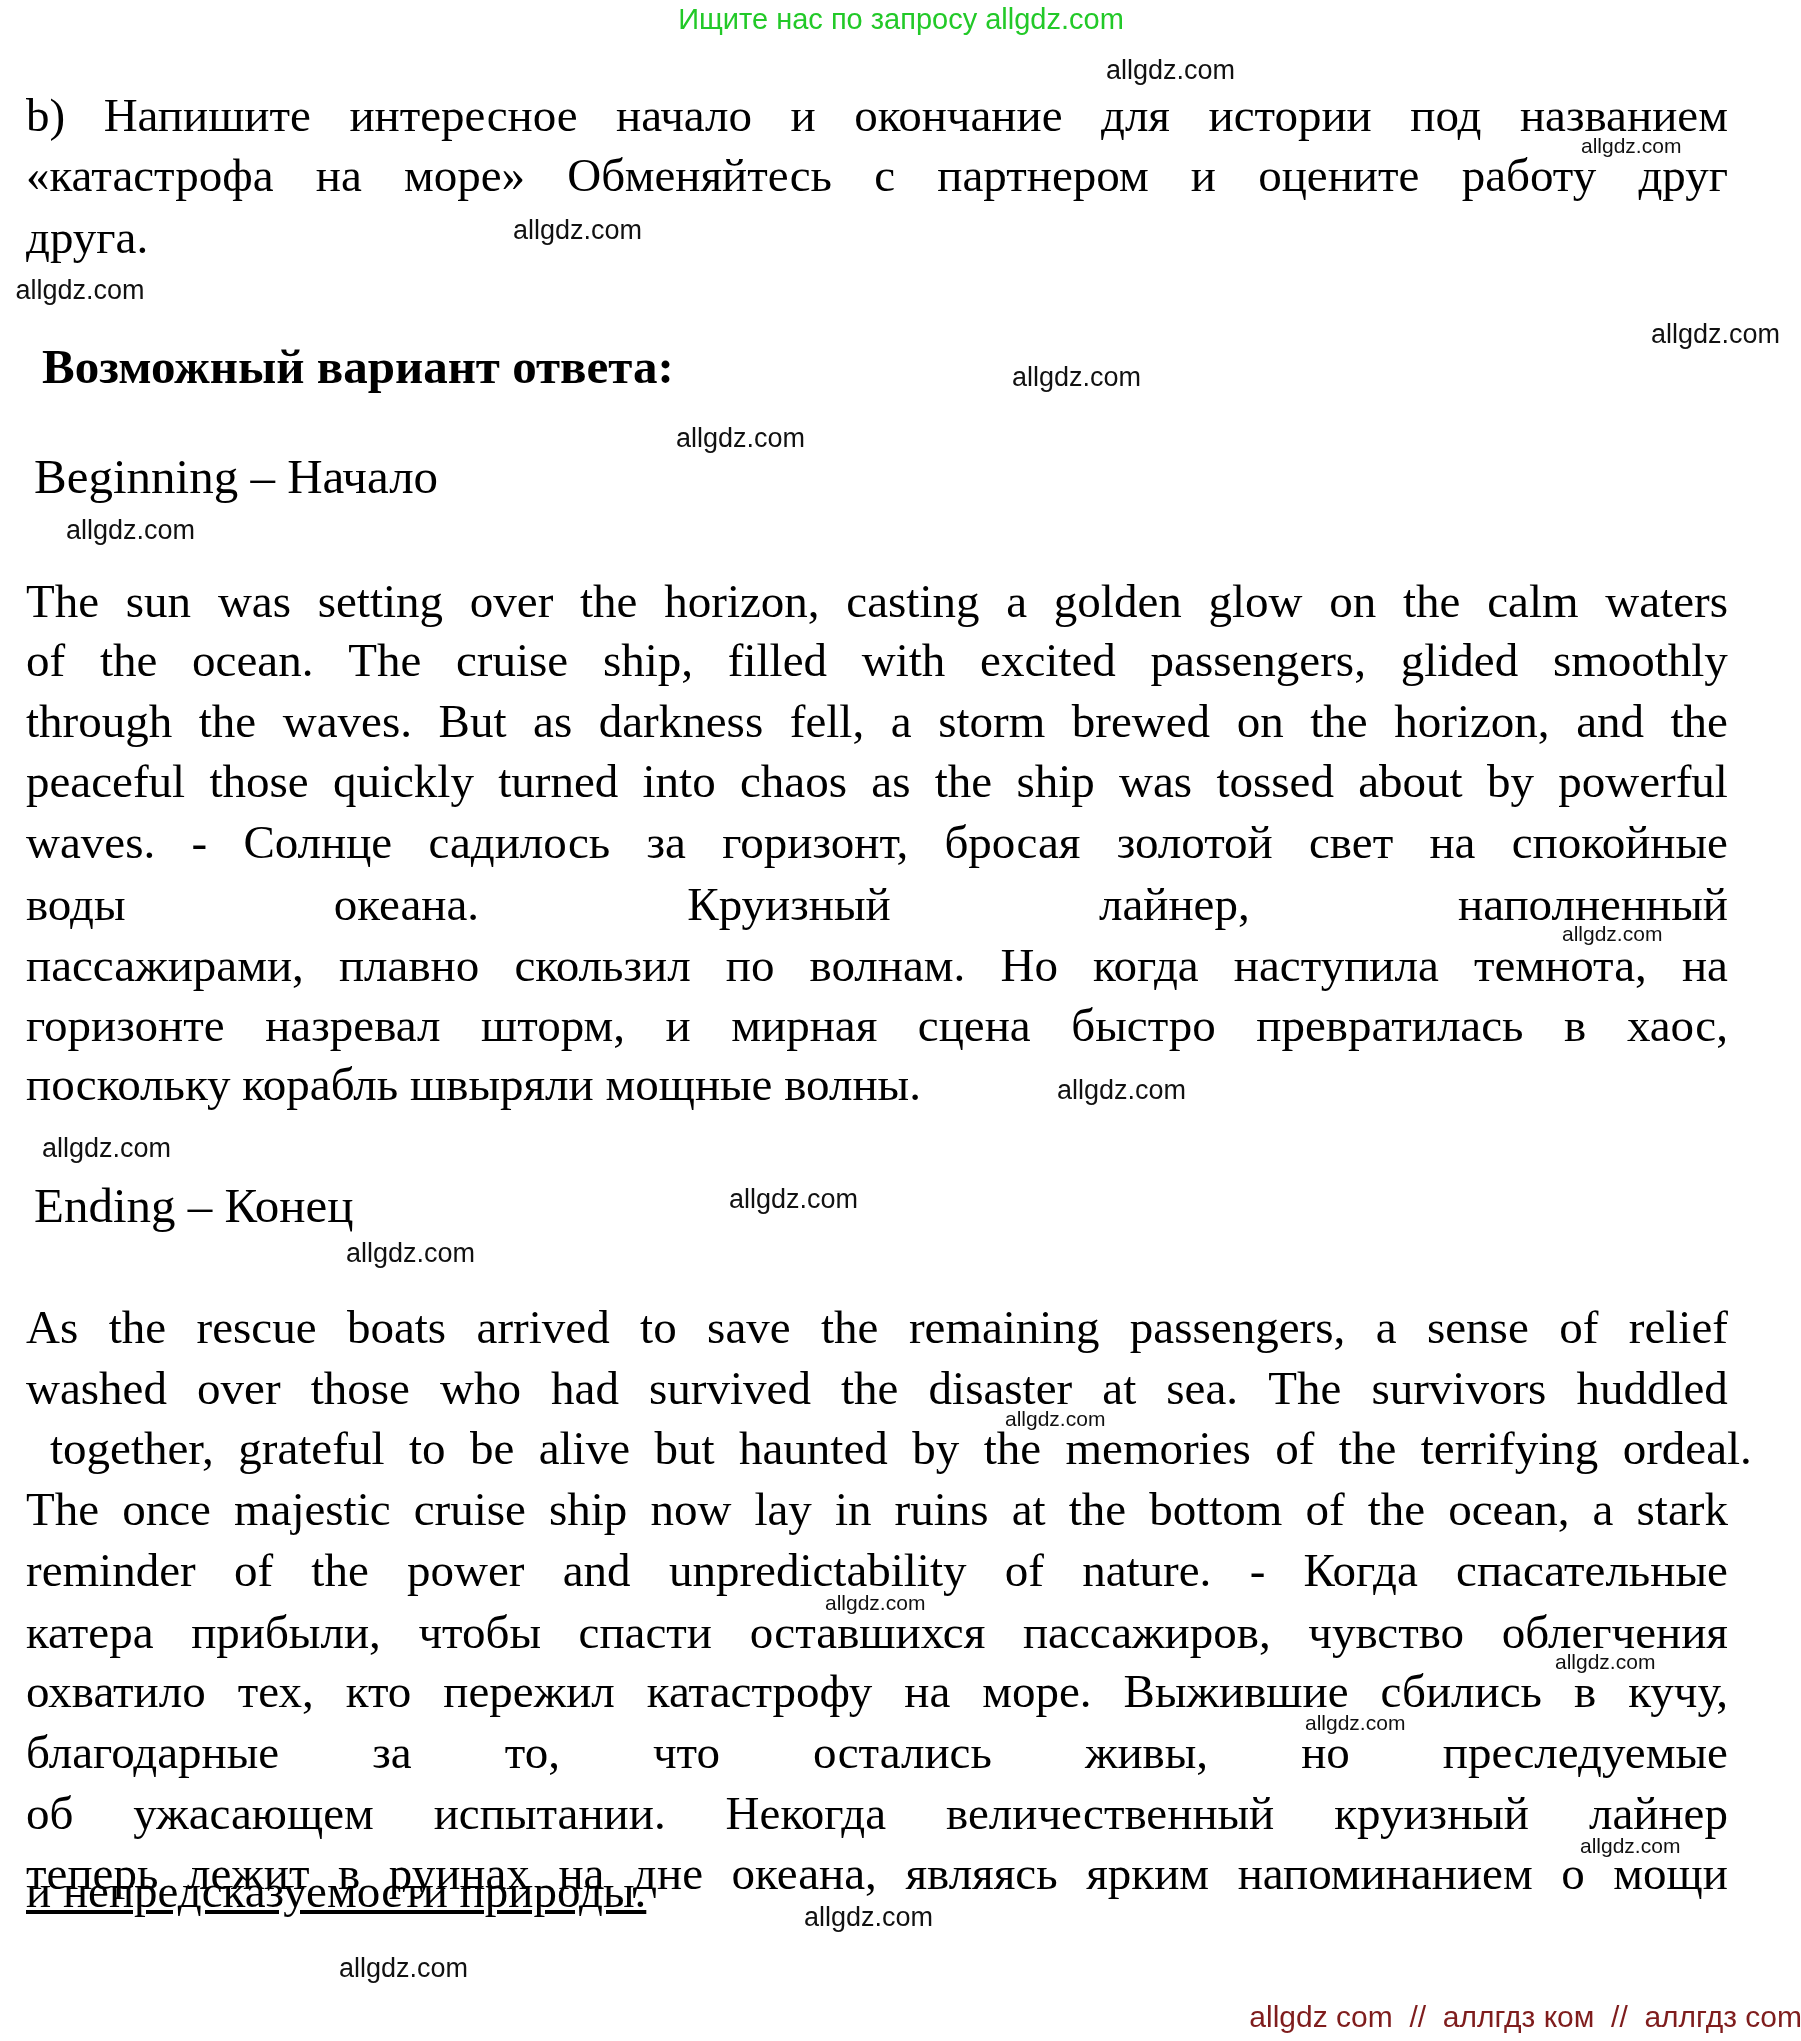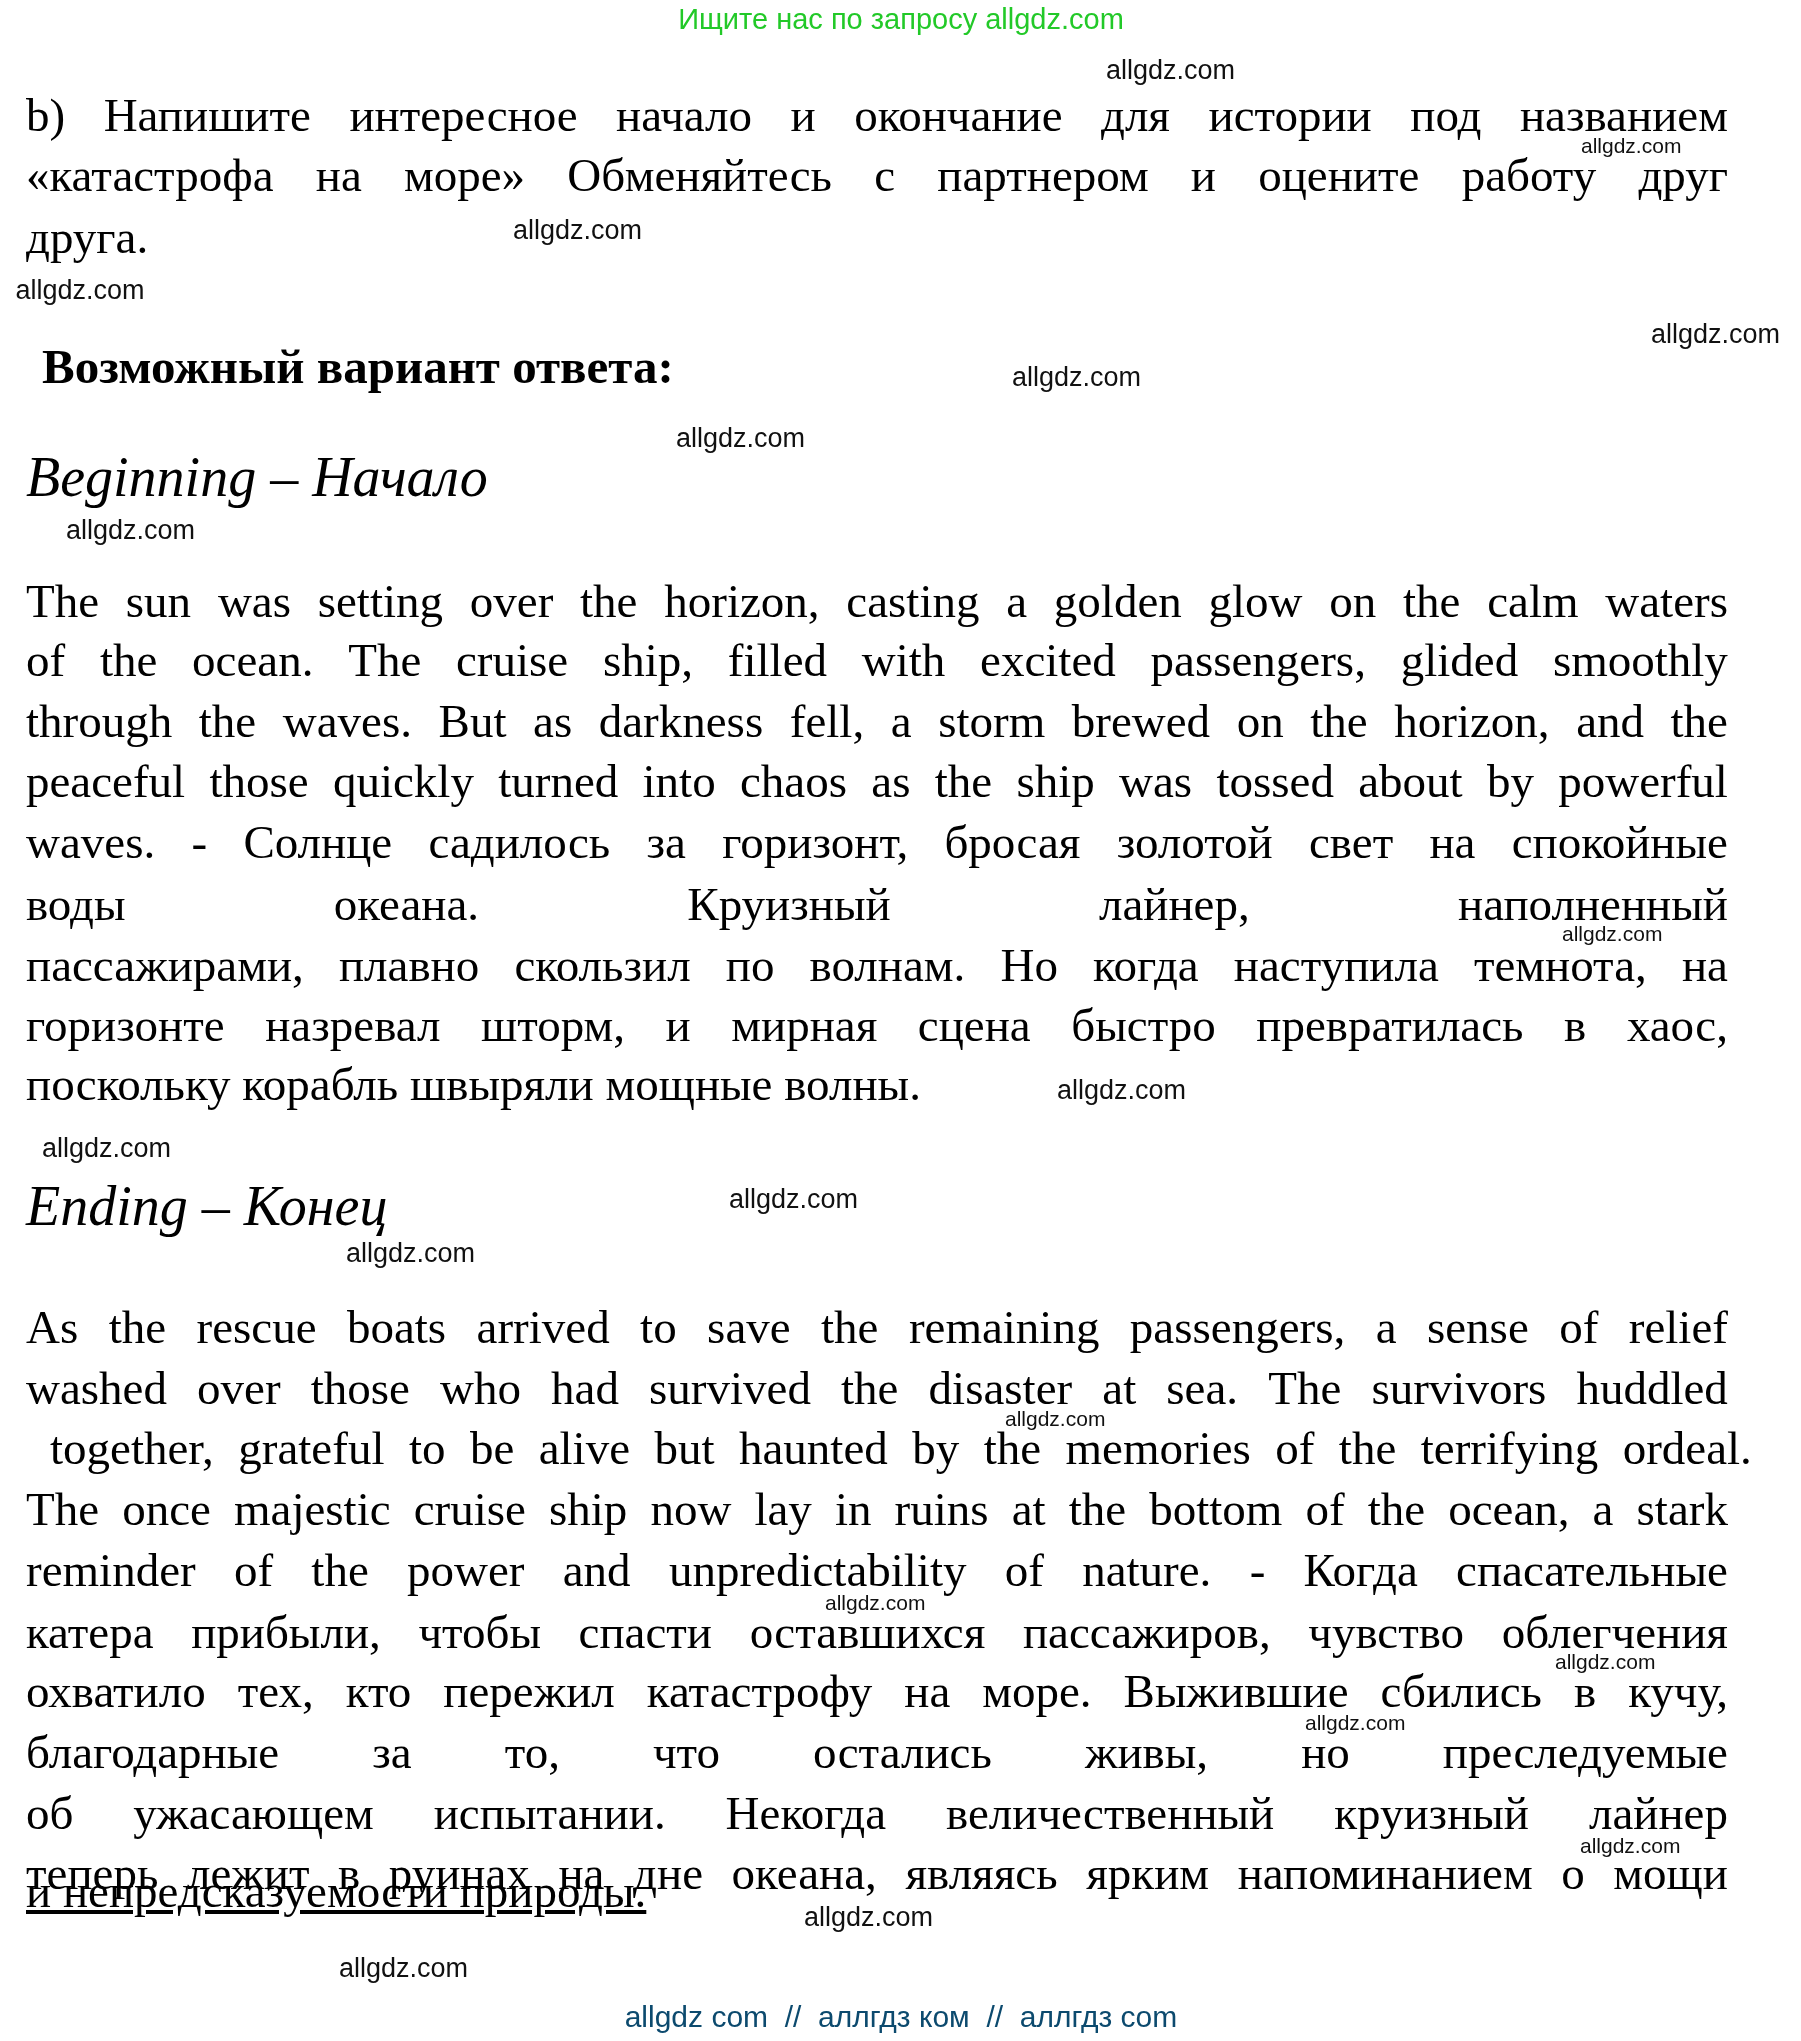--- a/index.html
+++ b/index.html
@@ -1,29 +1,29 @@
 <!DOCTYPE html>
 <html style="font-size:14.5px"><head>
 <meta charset="utf-8">
 <style>
   html, body { margin:0; padding:0; background:#ffffff; }
   body { width:1802px; height:2042px; position:relative; overflow:hidden; }
   .abs { position:absolute; white-space:nowrap; }
   .serif { font-family:"Liberation Serif", "DejaVu Serif", serif; color:#000; }
   .sans { font-family:"Liberation Sans", "DejaVu Sans", sans-serif; }
   .header { left:0; width:1802px; top:1.8px; text-align:center; font-size:29px; line-height:34px; color:#22c928; }
-  .footer { left:0; width:1802px; top:1999px; text-align:center; font-size:30px; line-height:36px; color:#0c4a6e; }
+  .footer { left:0; width:1802px; top:1999px; text-align:right; font-size:30px; line-height:36px; color:#7f1d1d; }
   .wm { color:#111; font-size:27px; line-height:29px; }
   .wm.small { font-size:21px; line-height:22px; }
   .line { position:absolute; left:26px; width:1702px; font-size:47px; line-height:54px; text-align:justify; text-align-last:justify; white-space:nowrap; }
   .line.last { text-align-last:left; }
   .line span { }
   .jline { display:flex; justify-content:space-between; }
   .heading-bold { left:42px; font-size:49px; line-height:54px; font-weight:bold; }
-  .subhead { left:26px; font-size:56px; line-height:54px;font-style:italic; }
+  .subhead { left:34px; font-size:49px; line-height:54px; }
 </style>
 </head>
 <body>
 
 <div class="abs sans header">Ищите нас по запросу allgdz.com</div>
 
 <div class="line serif jline" style="top:88px;">
     <span>b)</span>
     <span>Напишите</span>
     <span>интересное</span>

